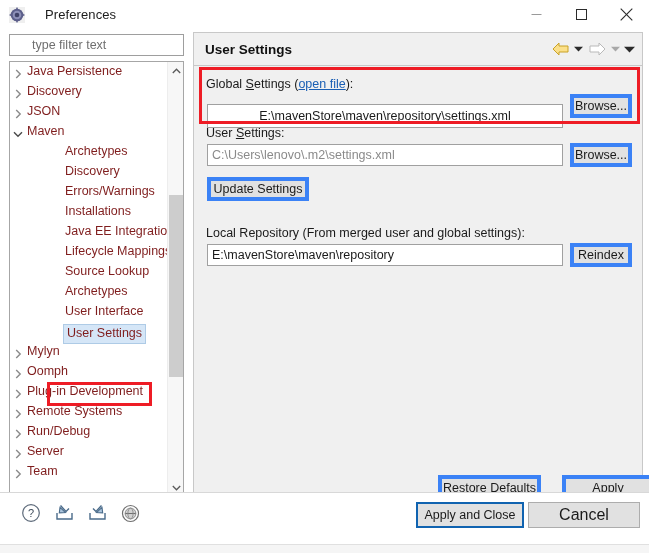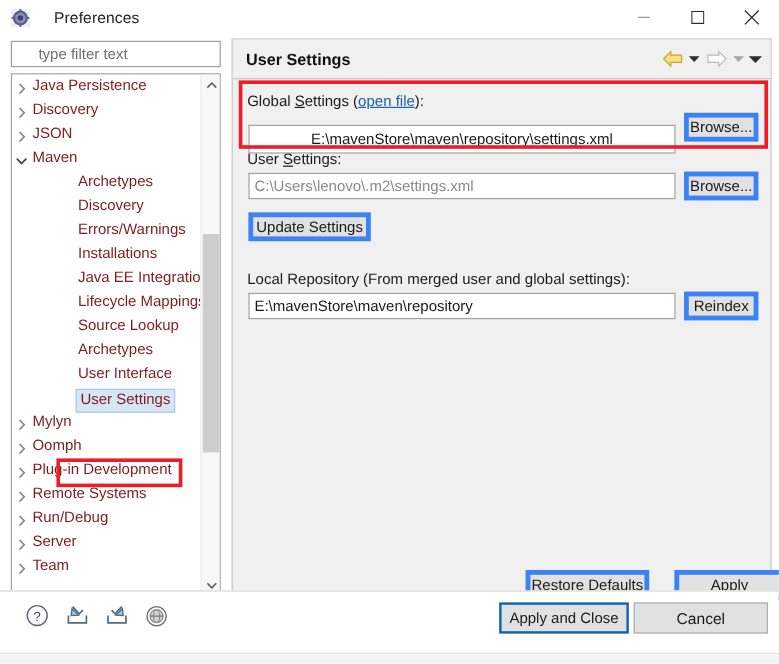--- a/index.html
+++ b/index.html
@@ -332,21 +332,21 @@
     display: flex; align-items: center; justify-content: center;
     color: #1a1a1a;
   }
   .btn-cancel {
     position: absolute;
     left: 528px; top: 9px;
     width: 112px; height: 26px;
     box-sizing: border-box;
     border: 1px solid #adadad;
     background: #e1e1e1;
-    font-size: 13px;
+    font-size: 16px;
     display: flex; align-items: center; justify-content: center;
     color: #1a1a1a;
   }
   .footer-strip {
     position: absolute;
     left: 0; bottom: 0;
     width: 649px; height: 9px;
     background: #f5f5f5;
     border-top: 1px solid #e0e0e0;
   }

